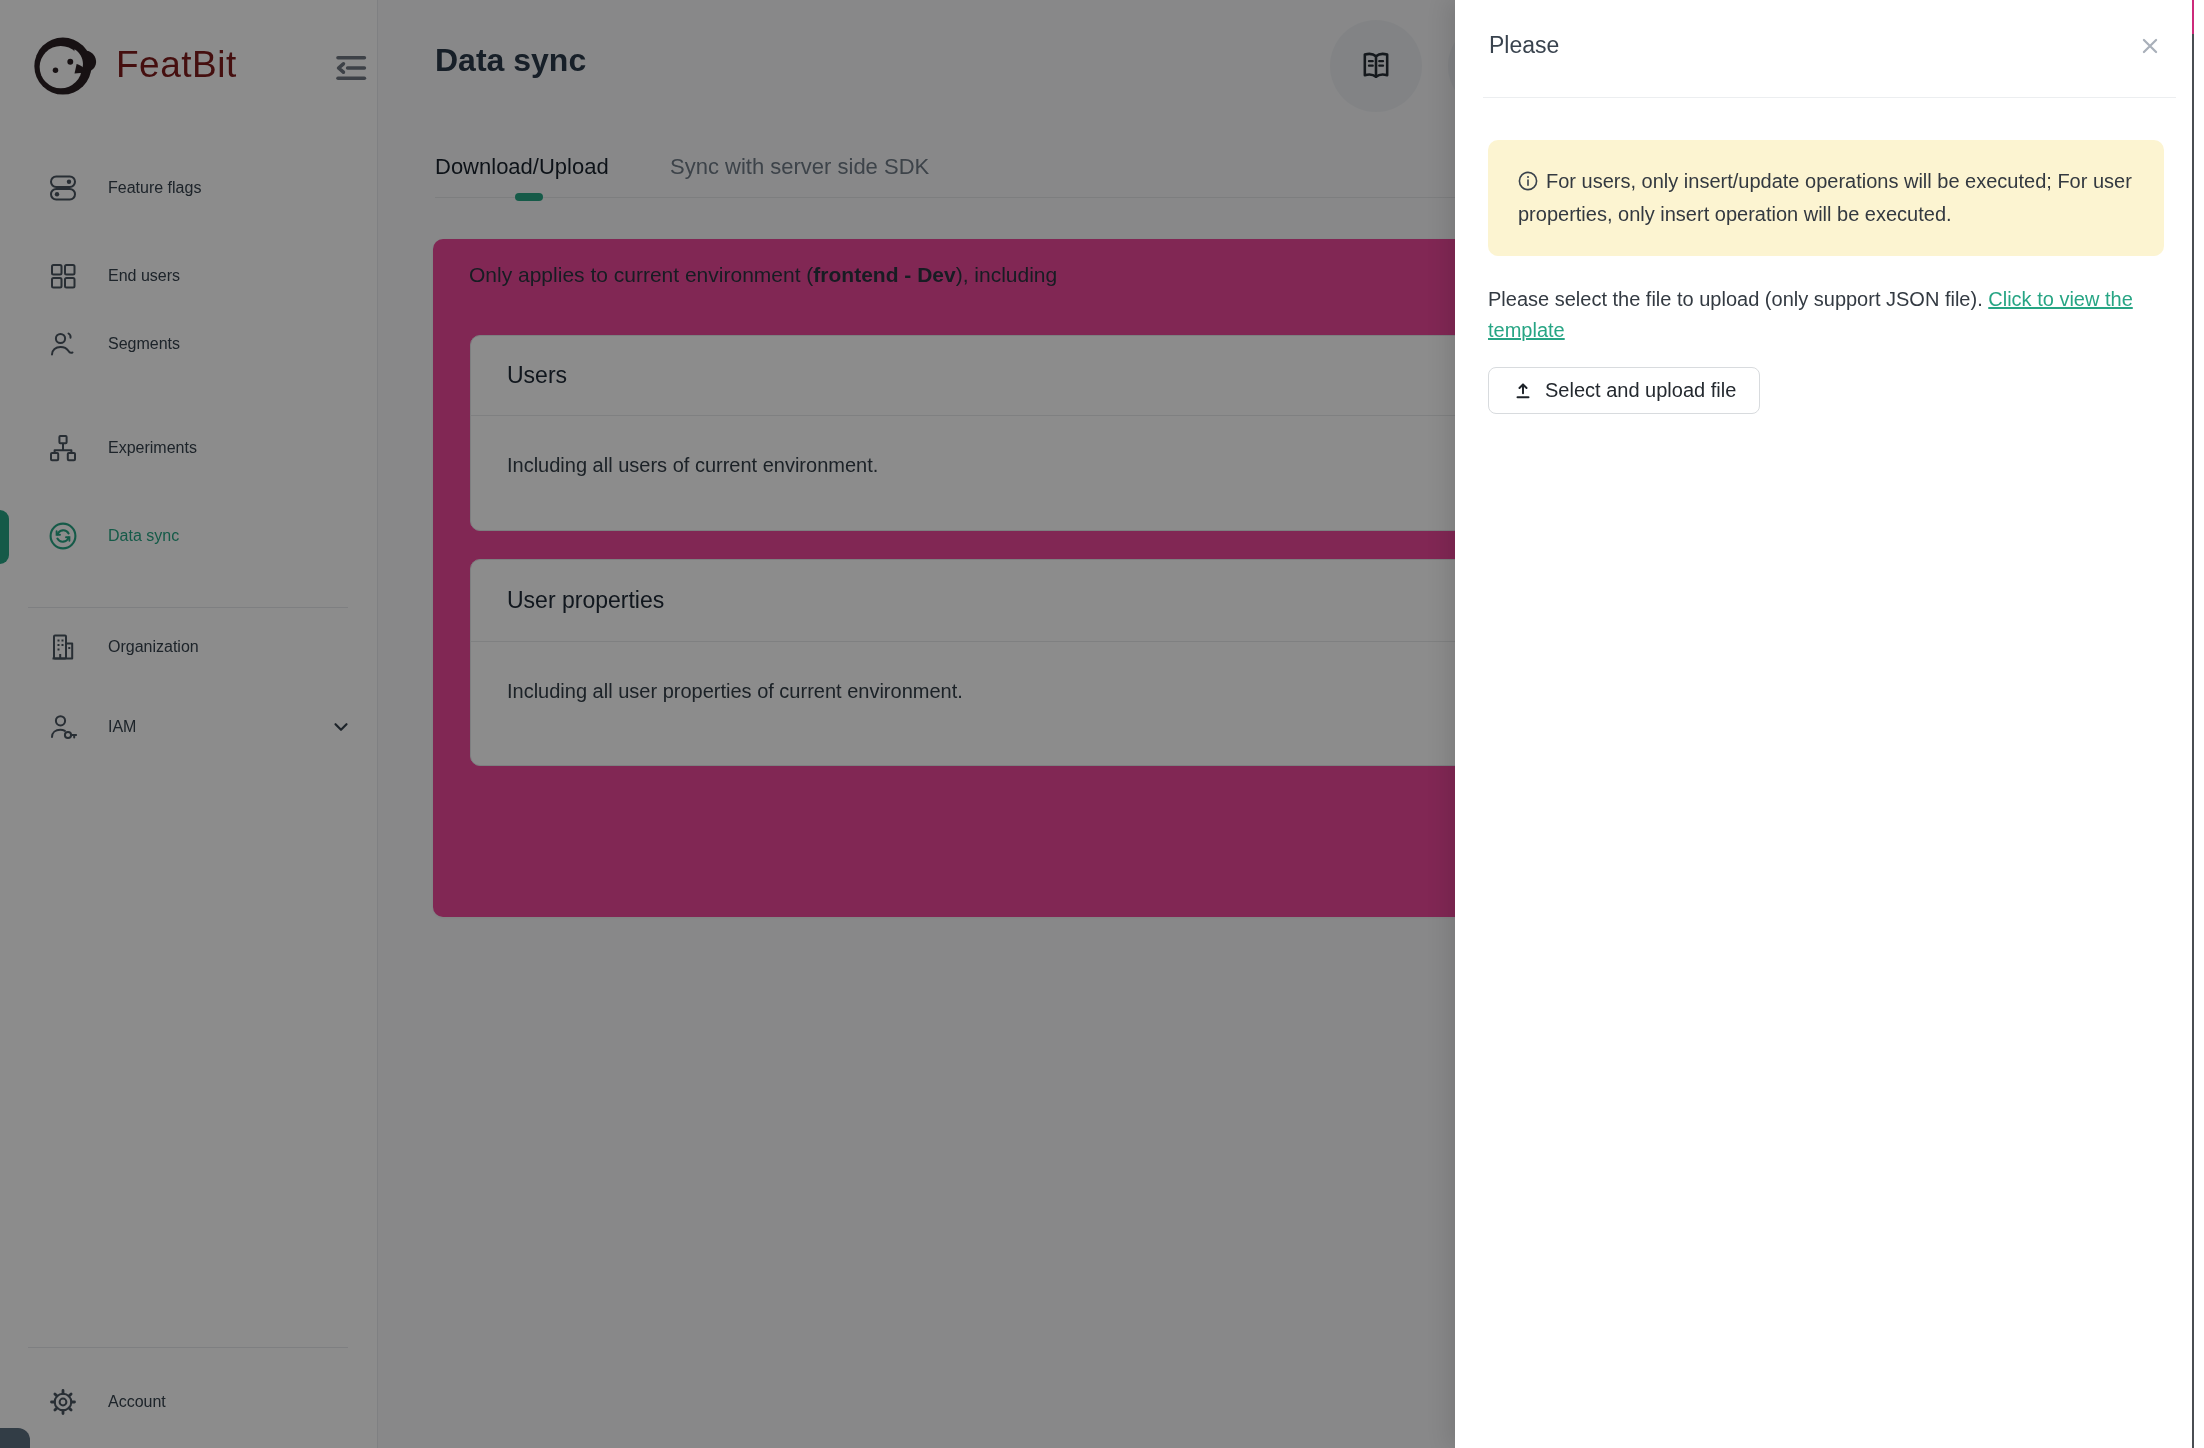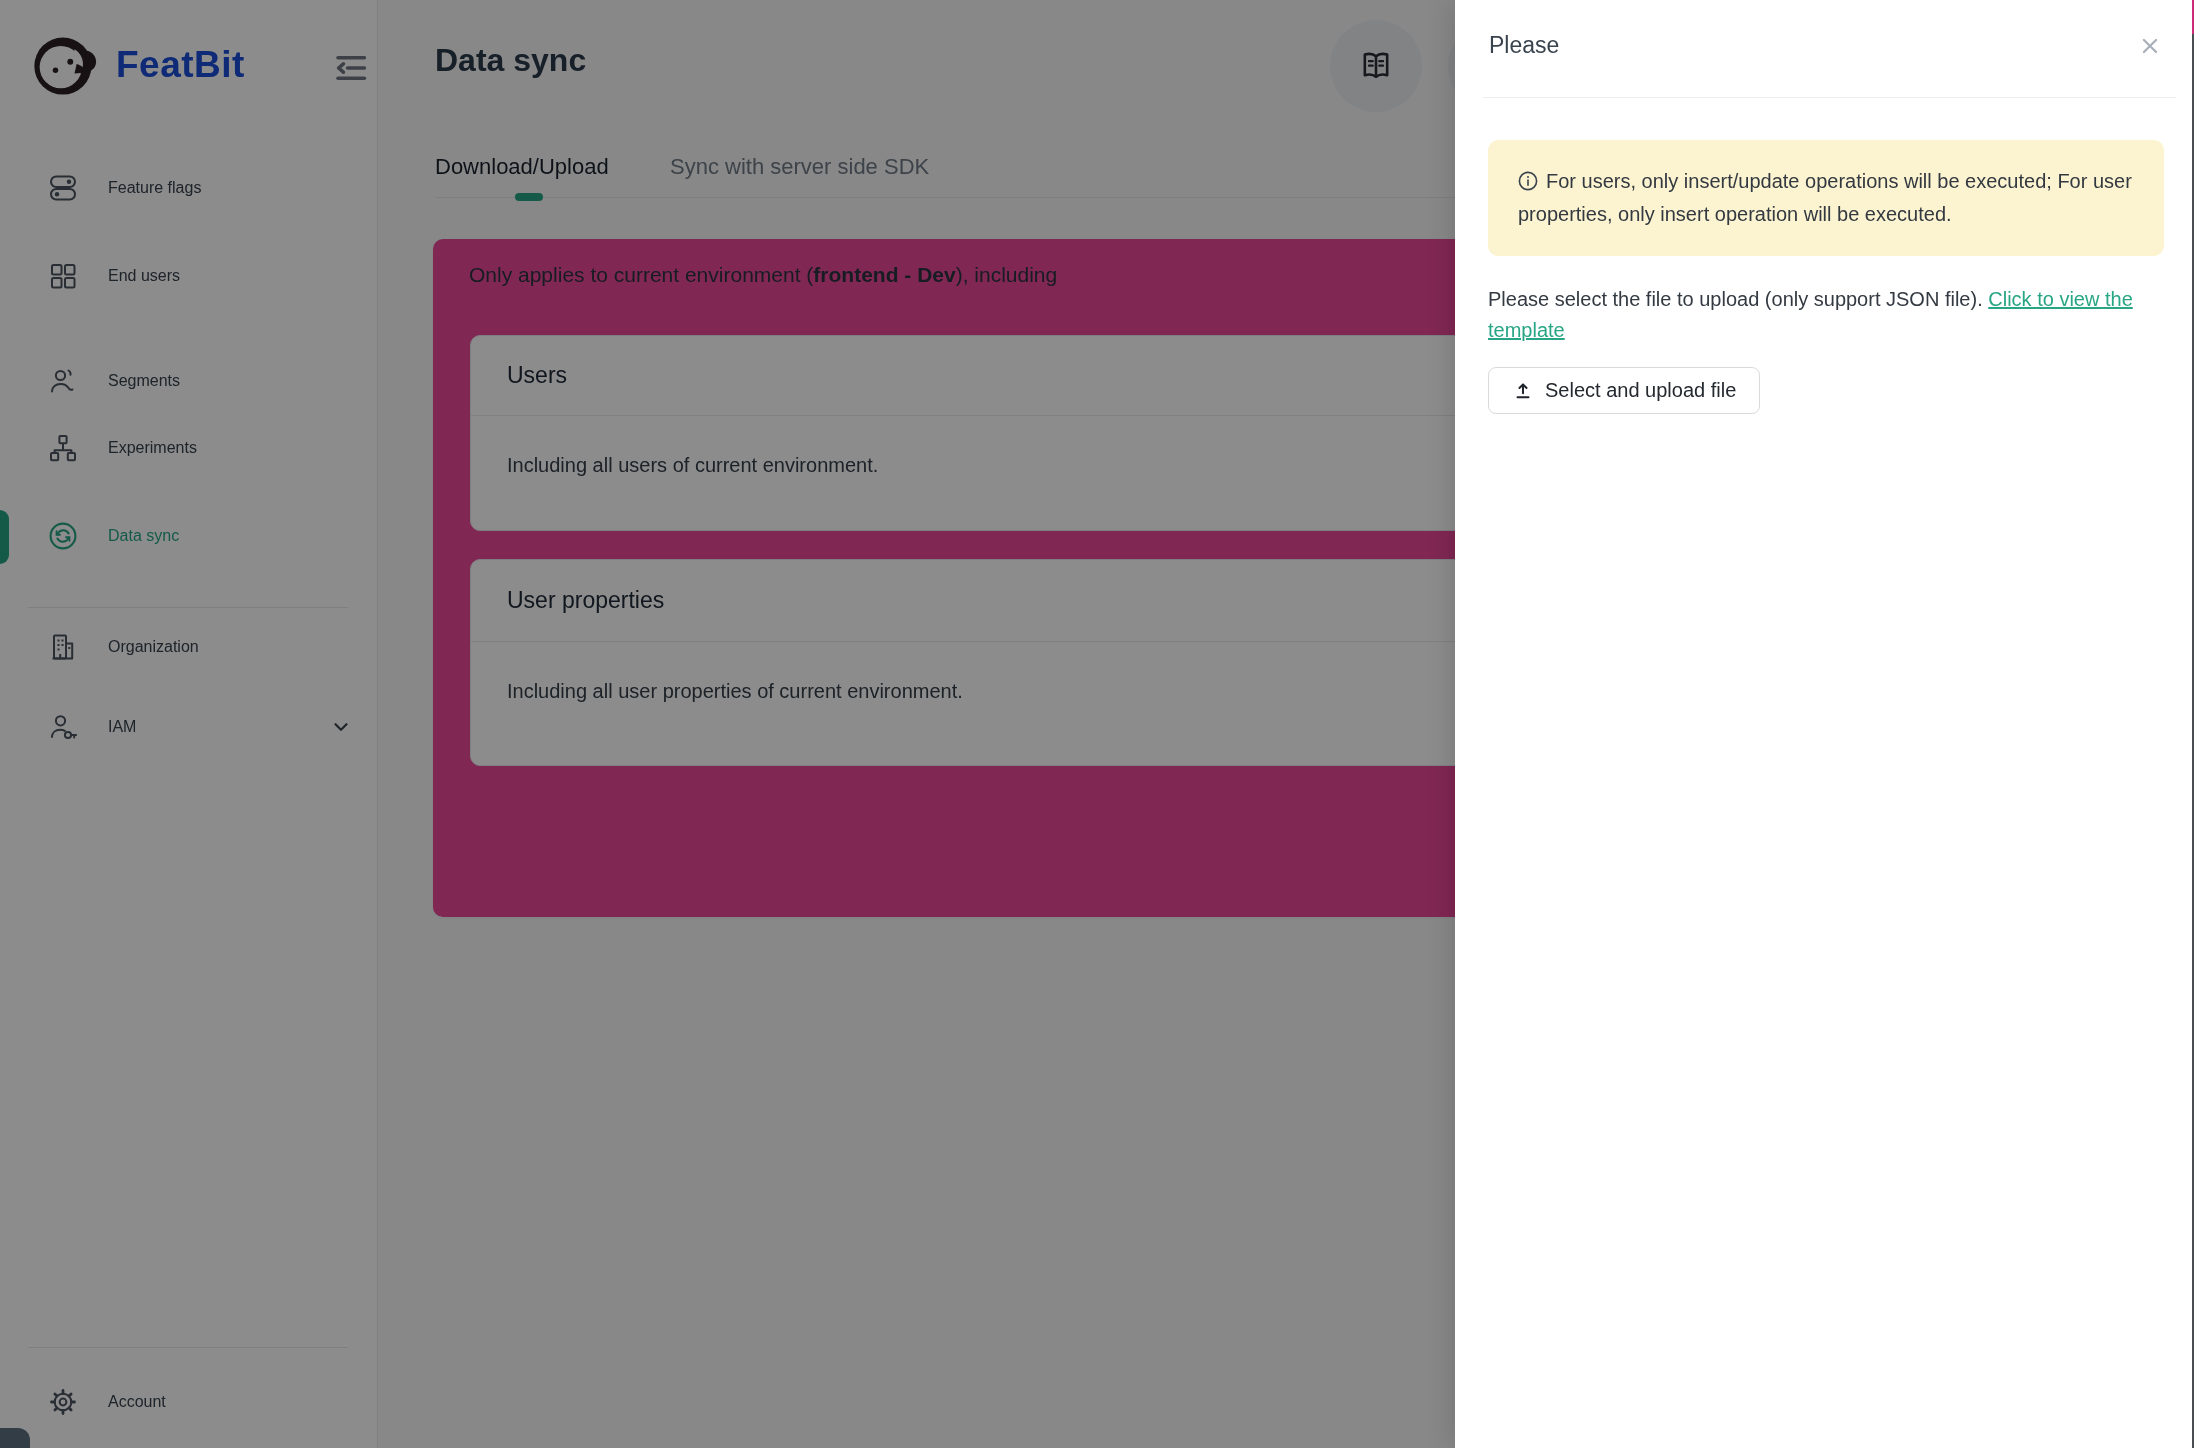--- a/index.html
+++ b/index.html
@@ -4,21 +4,21 @@
 <style>
   * { margin:0; padding:0; box-sizing:border-box; }
   html,body { width:2204px; height:1448px; }
   body { font-family:"Liberation Sans","DejaVu Sans",sans-serif; background:#fff; }
   #screen { position:relative; width:2204px; height:1448px; overflow:hidden; background:#f7f8fa; }
 
   
   #sidebar { position:absolute; left:0; top:0; width:378px; height:1448px; background:#fff; border-right:1px solid #e8eaed; z-index:2; }
   .logo-wrap { position:absolute; left:28px; top:28px; display:flex; align-items:center; gap:14px; }
   .logo-mascot { width:74px; height:74px; }
-  .logo-text { font-size:37px; font-weight:700; color:#1d4ed8; letter-spacing:.5px; }
+  .logo-text { font-size:37px; font-weight:400; color:#7f1d1d; letter-spacing:.5px; }
   .collapse-btn { position:absolute; left:328px; top:50px; width:44px; height:36px; color:#6f7781; cursor:pointer; }
   .nav-item { position:absolute; left:0; width:378px; height:56px; display:flex; align-items:center; cursor:pointer; color:#36424d; }
   .nav-item .nav-icon { position:absolute; left:48px; width:30px; height:30px; color:#49545f; }
   .nav-item .nav-label { position:absolute; left:108px; font-size:16px; }
   .nav-item.active { color:var(--green); }
   .nav-item.active .nav-icon { color:var(--green); }
   .active-bar { position:absolute; left:0; top:510px; width:9px; height:54px; background:var(--green); border-radius:0 10px 10px 0; }
   .side-divider { position:absolute; left:28px; width:320px; height:1px; background:#e6e8eb; }
   .chev-down { position:absolute; left:330px; width:22px; height:22px; color:#36424d; }
   .corner-blob { position:absolute; left:-12px; top:1428px; width:42px; height:34px; border-radius:12px; background:#5c6f80; }
@@ -113,21 +113,21 @@
         <svg viewBox="0 0 30 30" fill="none" stroke="currentColor" stroke-width="2">
           <rect x="4" y="4" width="9.5" height="9.5" rx="1.5"></rect>
             <rect x="17" y="4" width="9.5" height="9.5" rx="1.5"></rect>
           <rect x="4" y="17" width="9.5" height="9.5" rx="1.5"></rect>
             <rect x="17" y="17" width="9.5" height="9.5" rx="1.5"></rect>
         </svg>
       </span>
       <span class="nav-label">End users</span>
     </div>
 
-    <div class="nav-item" style="top:353px">
+    <div class="nav-item" style="top:316px">
       <span class="nav-icon">
         <svg viewBox="0 0 30 30" fill="none" stroke="currentColor" stroke-width="2" stroke-linecap="round">
           <circle cx="12.5" cy="9.5" r="4.6"></circle>
           <path d="M4 25.5c0-4.8 3.8-7.6 8.5-7.6 3.4 0 6.3 1.4 7.8 3.9 1 1.7 2.6 2.4 4.2 1.7"></path>
           <path d="M20.5 4.5c1.6.9 2.3 2.4 2 4.2"></path>
         </svg>
       </span>
       <span class="nav-label">Segments</span>
     </div>
 

